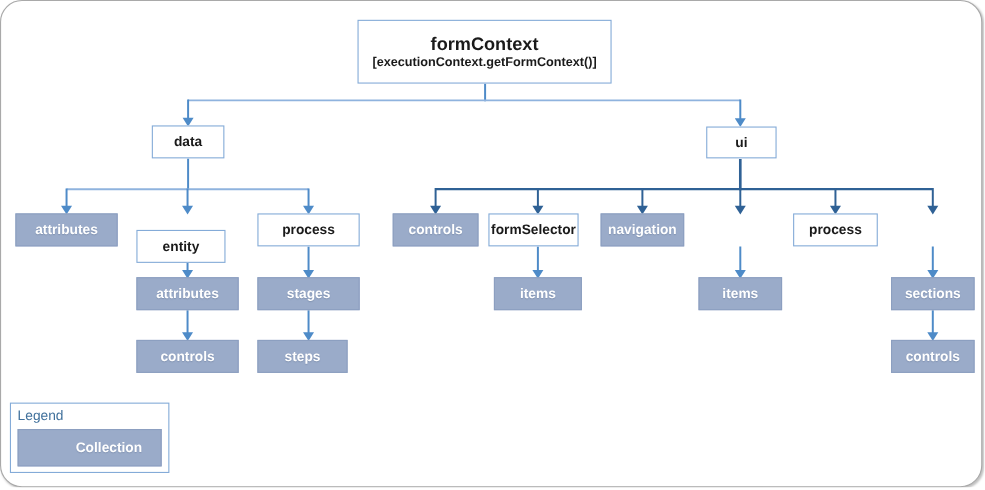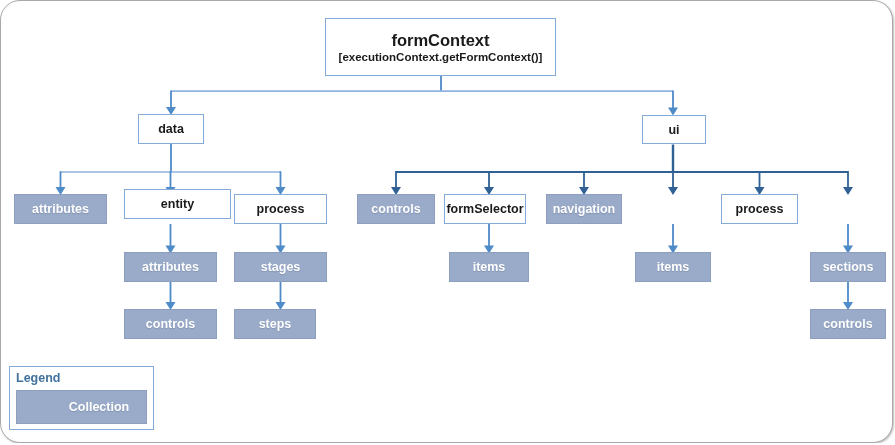--- a/index.html
+++ b/index.html
@@ -73,21 +73,21 @@
     position: absolute;
     left: 8px; top: 365px;
     width: 145px; height: 64px;
     background: #ffffff;
     border: 1.4px solid #84abd8;
     box-sizing: border-box;
   }
   .legend-title {
     position: absolute;
     left: 6px; top: 4px;
-    font-weight: bold;
+    font-weight: normal;
     font-size: 12.5px;
     color: #41719c;
   }
   .legend-item {
     position: absolute;
     left: 6px; top: 23px;
     width: 94px; height: 32px;
     display: flex;
     align-items: center;
     justify-content: center;
@@ -158,21 +158,21 @@
 
   <div class="root-node">
     <span class="root-title">formContext</span>
     <span class="root-subtitle">[executionContext.getFormContext()]</span>
   </div>
 
   <div class="node plain" style="left:137px; top:113px; width:66px;">data</div>
   <div class="node plain" style="left:641px; top:114px; width:64px; height:29px;">ui</div>
 
   <div class="node filled" style="left:13px; top:193px; width:93px;">attributes</div>
-  <div class="node plain" style="left:123px; top:188px; width:107px;text-align:center;">entity</div>
+  <div class="node plain" style="left:123px; top:208px; width:81px;text-align:center;">entity</div>
   <div class="node plain" style="left:233px; top:193px; width:93px;">process</div>
 
   <div class="node filled" style="left:356px; top:193px; width:78px;">controls</div>
   <div class="node plain" style="left:443px; top:193px; width:82px;">formSelector</div>
   <div class="node filled" style="left:545px; top:193px; width:76px;">navigation</div>
   <div class="node plain" style="left:720px; top:193px; width:77px;">process</div>
 
   <div class="node filled" style="left:123px; top:251px; width:93px;">attributes</div>
   <div class="node filled" style="left:233px; top:251px; width:93px;">stages</div>
   <div class="node filled" style="left:448px; top:251px; width:80px;">items</div>

